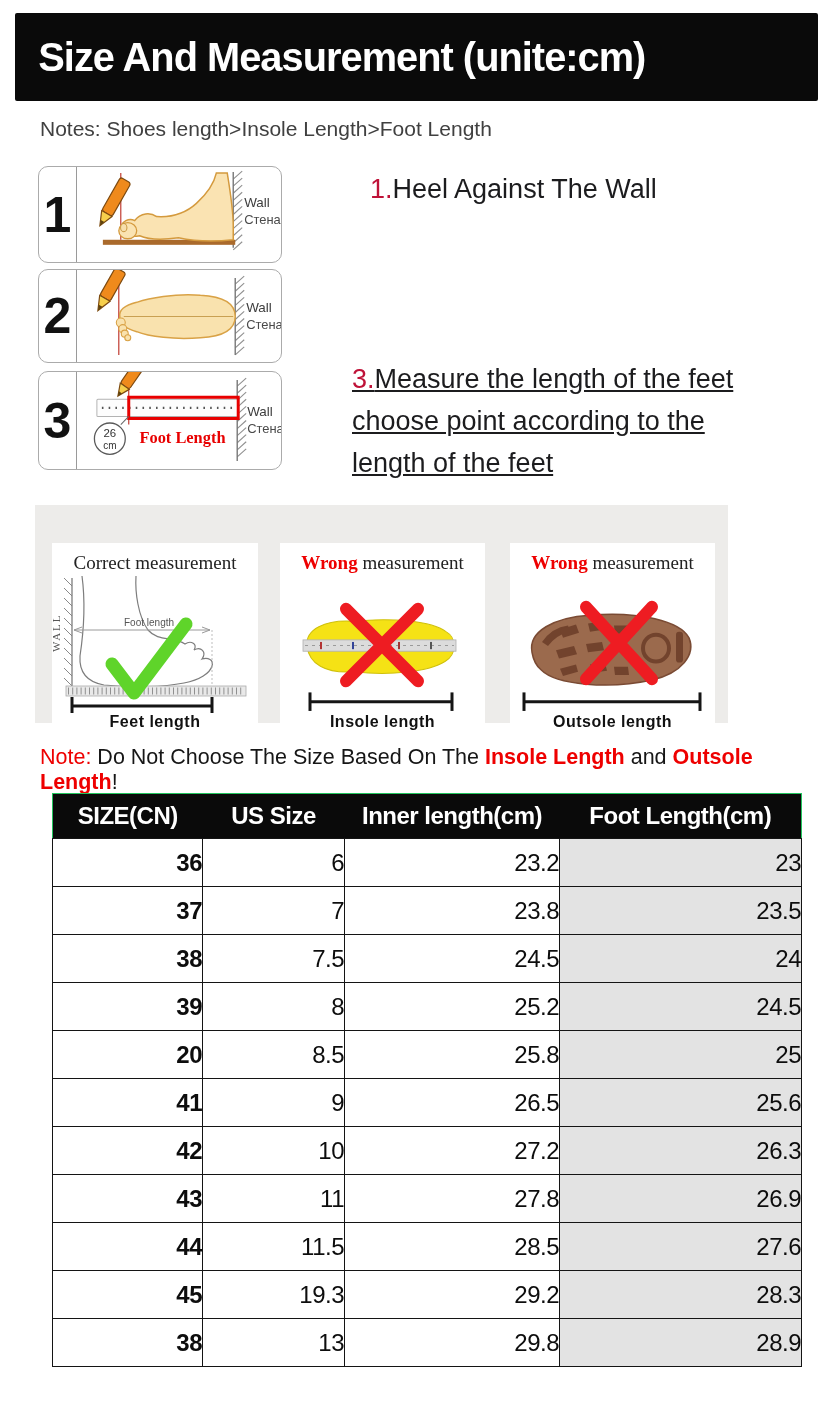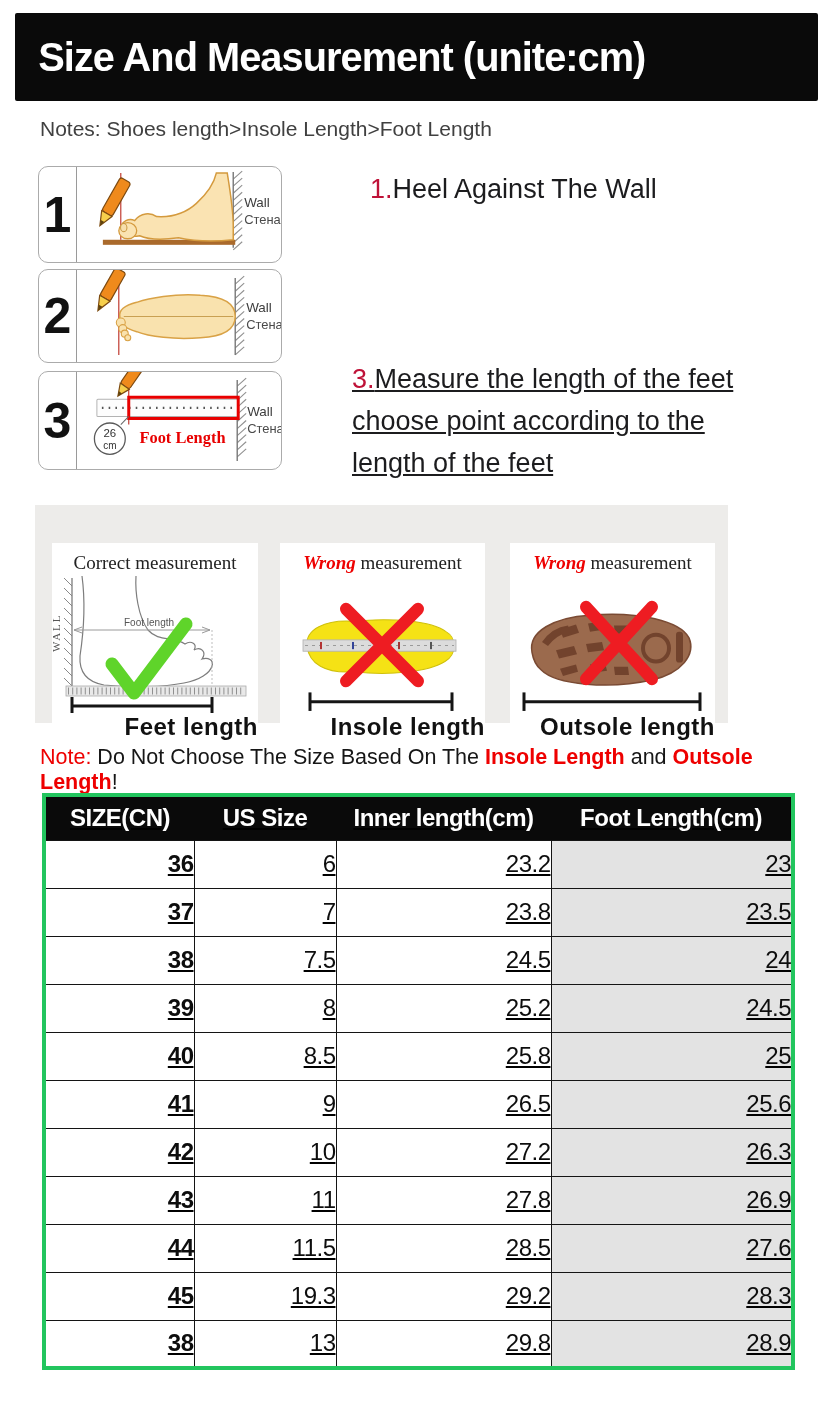--- a/index.html
+++ b/index.html
@@ -44,33 +44,33 @@
   
   .strip { position:absolute; left:35px; top:505px; width:693px; height:218px; background:#edecea; }
   .mcard { position:absolute; top:8px; height:200px; background:#fff; display:flex; flex-direction:column;margin-top:30px; }
   #card-1 { left:17px;  width:206px; }
   #card-2 { left:245px; width:205px; }
   #card-3 { left:475px; width:205px; }
   .mtitle {
     height:31px; padding-top:9px; text-align:center;
     font-family:"Liberation Serif", serif; font-size:19px; color:#222;
   }
-  .mtitle .wrong { color:#ee0000; font-weight:bold;font-style:italic; }
+  .mtitle .wrong { color:#ee0000; font-weight:bold; }
   .mcard .art { flex:1; min-height:0; }
-  .mlabel { height:30px; text-align:right; font-size:24px; font-weight:bold; color:#111; letter-spacing:0.5px; }
+  .mlabel { height:30px; text-align:center; font-size:16px; font-weight:bold; color:#111; letter-spacing:0.5px; }
 
   
   .note-line { position:absolute; left:40px; top:745px; font-size:21.5px; color:#161616; }
   .note-line .red { color:#ee0000; }
   .note-line .redbold { color:#ee0000; font-weight:bold; }
 
   
   table.size-table {
-    position:absolute; left:42px; top:793px; width:749px;
-    border-collapse:collapse; table-layout:fixed; border:4px solid #22c55e;text-decoration:underline;
+    position:absolute; left:52px; top:793px; width:749px;
+    border-collapse:collapse; table-layout:fixed; border:1px solid #22c55e;
   }
   .size-table th {
     background:#0a0a0a; color:#fff; height:45px;
     font-size:24px; font-weight:bold; letter-spacing:-0.5px; text-align:center;
   }
   .size-table td {
     height:48px; text-align:right; vertical-align:middle;
     font-size:24px; letter-spacing:-0.5px; color:#0d0d0d;
     border:1.5px solid #141414;
   }
@@ -341,21 +341,21 @@
           <td class="col2">24.5</td>
           <td class="col3">24</td>
         </tr>
         <tr>
           <td class="col0">39</td>
           <td class="col1">8</td>
           <td class="col2">25.2</td>
           <td class="col3">24.5</td>
         </tr>
         <tr>
-          <td class="col0">40</td>
+          <td class="col0">20</td>
           <td class="col1">8.5</td>
           <td class="col2">25.8</td>
           <td class="col3">25</td>
         </tr>
         <tr>
           <td class="col0">41</td>
           <td class="col1">9</td>
           <td class="col2">26.5</td>
           <td class="col3">25.6</td>
         </tr>

